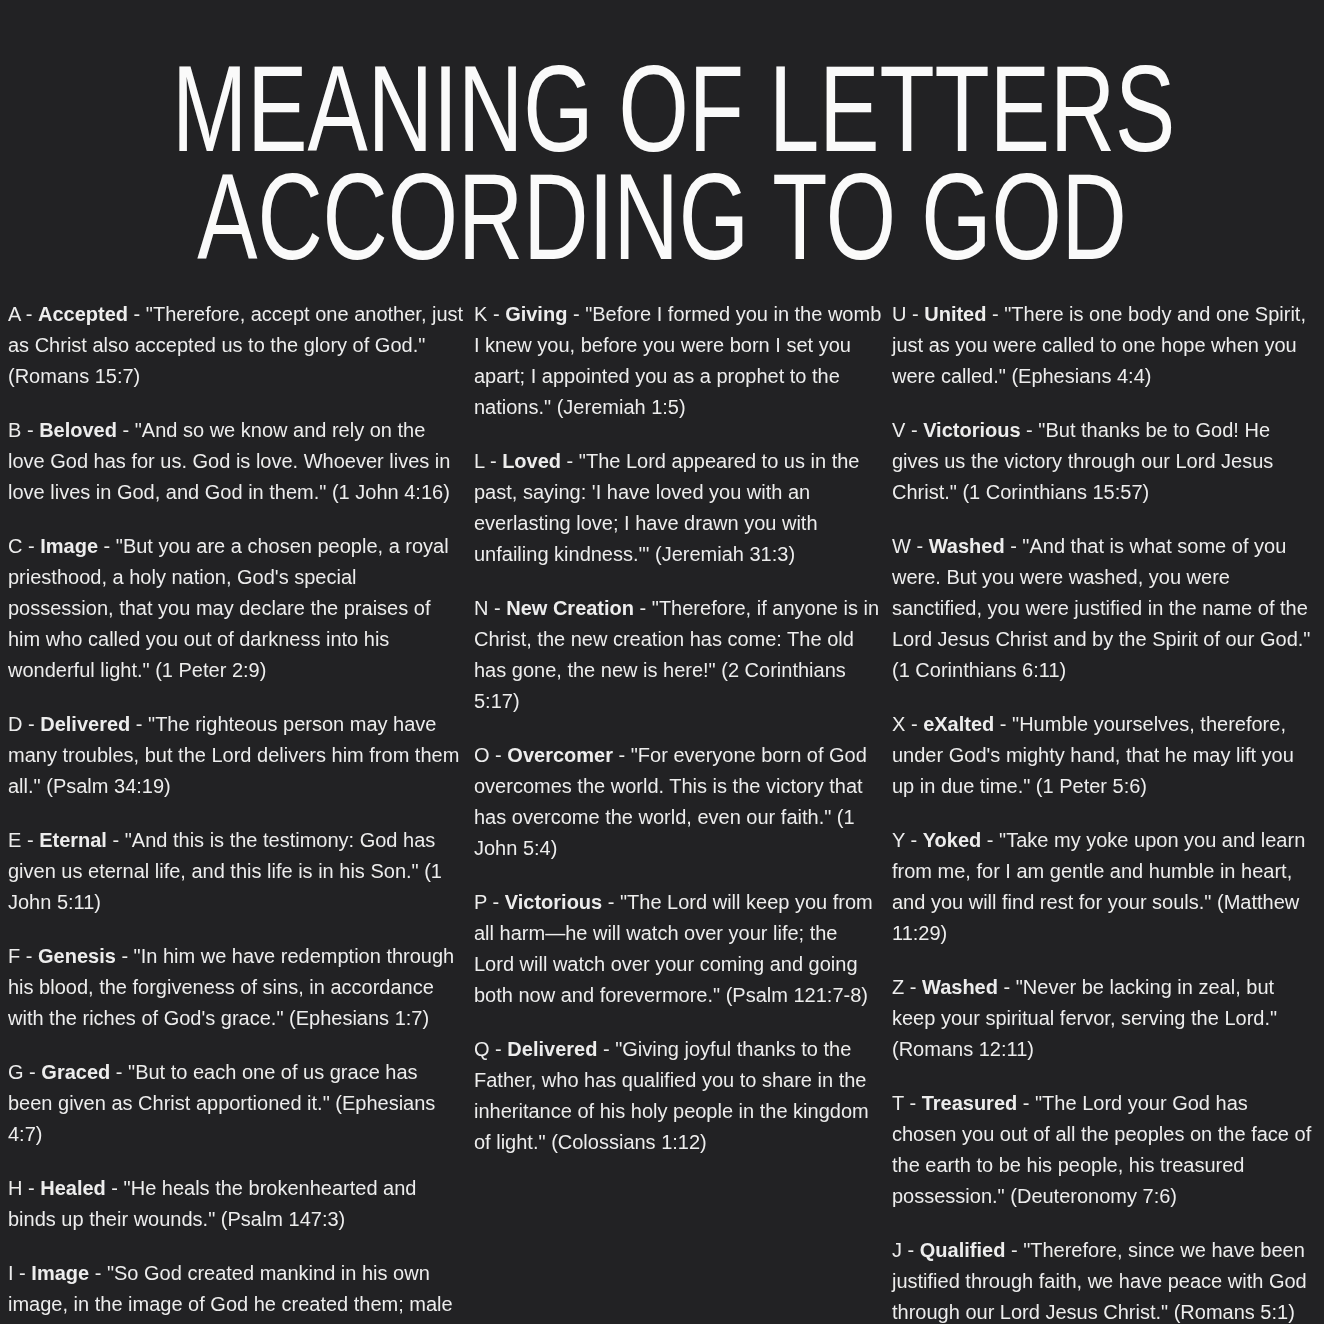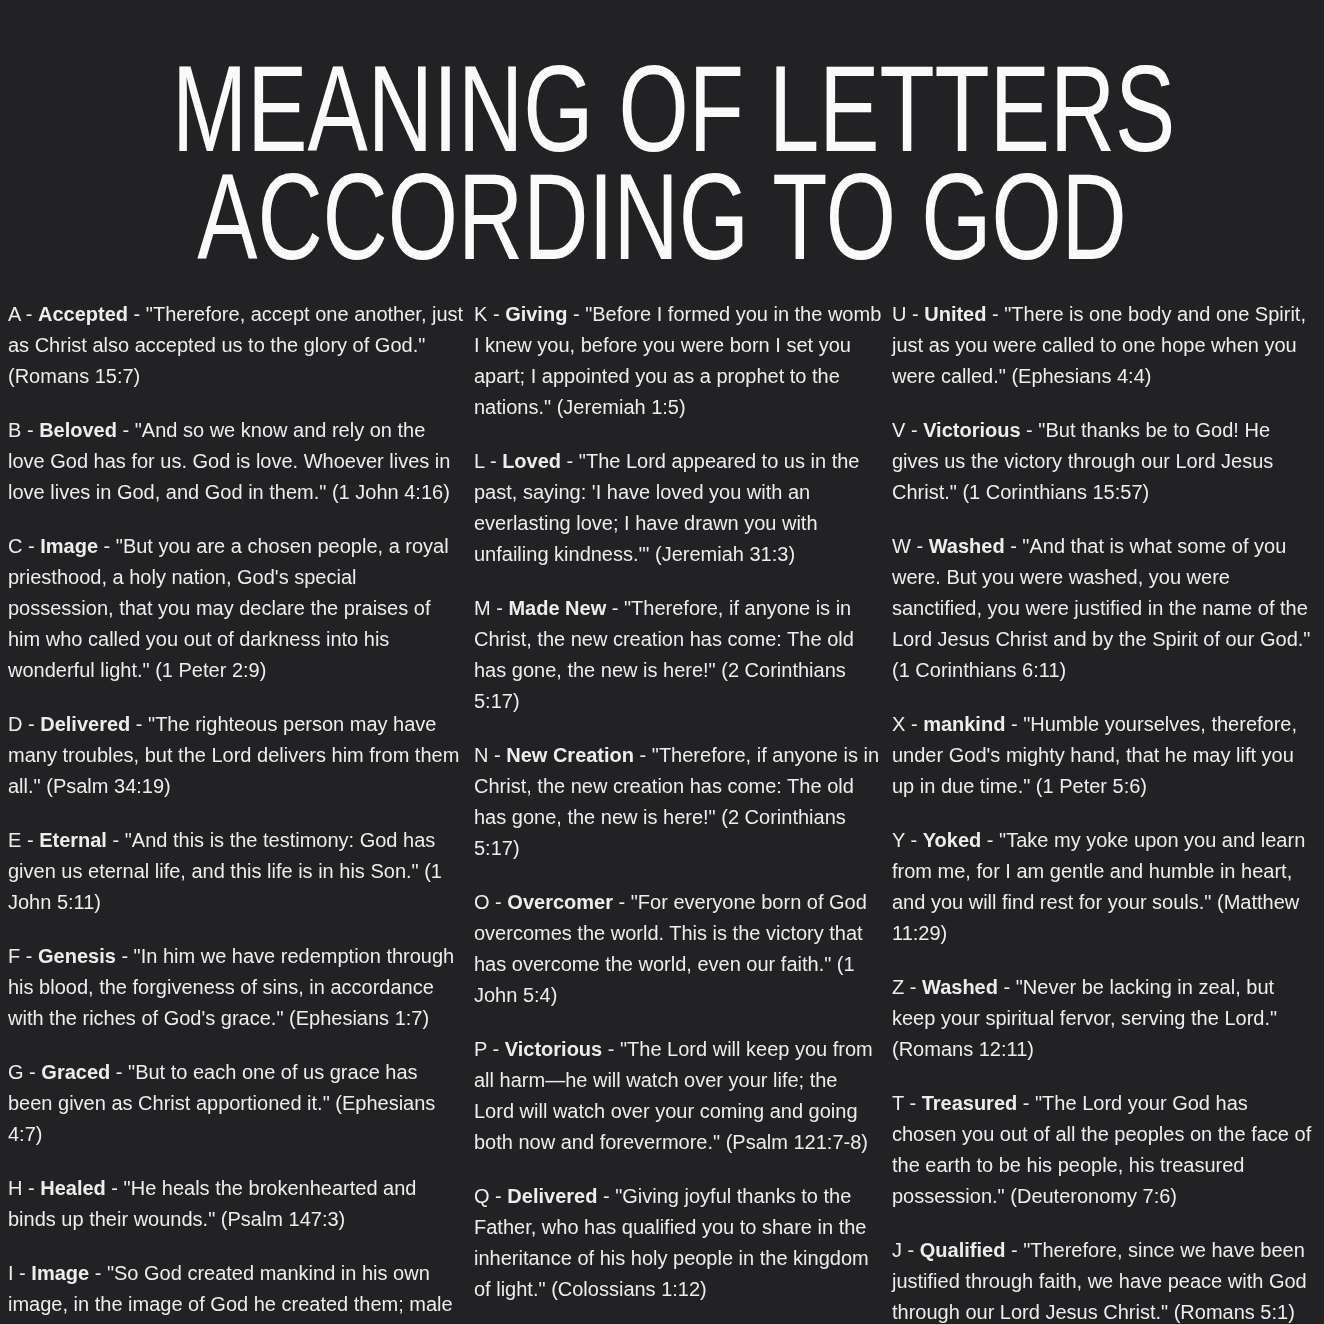--- a/index.html
+++ b/index.html
@@ -60,29 +60,28 @@
       <p class="entry"><span>D - </span><b>Delivered</b><span> - "The righteous person may have many troubles, but the Lord delivers him from them all." (Psalm 34:19)</span></p>
       <p class="entry"><span>E - </span><b>Eternal</b><span> - "And this is the testimony: God has given us eternal life, and this life is in his Son." (1 John 5:11)</span></p>
       <p class="entry"><span>F - </span><b>Genesis</b><span> - "In him we have redemption through his blood, the forgiveness of sins, in accordance with the riches of God's grace." (Ephesians 1:7)</span></p>
       <p class="entry"><span>G - </span><b>Graced</b><span> - "But to each one of us grace has been given as Christ apportioned it." (Ephesians 4:7)</span></p>
       <p class="entry"><span>H - </span><b>Healed</b><span> - "He heals the brokenhearted and binds up their wounds." (Psalm 147:3)</span></p>
       <p class="entry"><span>I - </span><b>Image</b><span> - "So God created mankind in his own image, in the image of God he created them; male and female he created them." (Genesis 1:27)</span></p>
     </div>
   <div class="col">
       <p class="entry"><span>K - </span><b>Giving</b><span> - "Before I formed you in the womb I knew you, before you were born I set you apart; I appointed you as a prophet to the nations." (Jeremiah 1:5)</span></p>
       <p class="entry"><span>L - </span><b>Loved</b><span> - "The Lord appeared to us in the past, saying: 'I have loved you with an everlasting love; I have drawn you with unfailing kindness.'" (Jeremiah 31:3)</span></p>
-      <p class="entry"><span>M - </span><b>Made New</b><span> - "Therefore, if anyone is in Christ, the new creation has come: The old has gone, the new is here!" (2 Corinthians 5:17)</span></p>
       <p class="entry"><span>N - </span><b>New Creation</b><span> - "Therefore, if anyone is in Christ, the new creation has come: The old has gone, the new is here!" (2 Corinthians 5:17)</span></p>
       <p class="entry"><span>O - </span><b>Overcomer</b><span> - "For everyone born of God overcomes the world. This is the victory that has overcome the world, even our faith." (1 John 5:4)</span></p>
       <p class="entry"><span>P - </span><b>Victorious</b><span> - "The Lord will keep you from all harm—he will watch over your life; the Lord will watch over your coming and going both now and forevermore." (Psalm 121:7-8)</span></p>
       <p class="entry"><span>Q - </span><b>Delivered</b><span> - "Giving joyful thanks to the Father, who has qualified you to share in the inheritance of his holy people in the kingdom of light." (Colossians 1:12)</span></p>
     </div>
   <div class="col">
       <p class="entry"><span>U - </span><b>United</b><span> - "There is one body and one Spirit, just as you were called to one hope when you were called." (Ephesians 4:4)</span></p>
       <p class="entry"><span>V - </span><b>Victorious</b><span> - "But thanks be to God! He gives us the victory through our Lord Jesus Christ." (1 Corinthians 15:57)</span></p>
       <p class="entry"><span>W - </span><b>Washed</b><span> - "And that is what some of you were. But you were washed, you were sanctified, you were justified in the name of the Lord Jesus Christ and by the Spirit of our God." (1 Corinthians 6:11)</span></p>
-      <p class="entry"><span>X - </span><b>mankind</b><span> - "Humble yourselves, therefore, under God's mighty hand, that he may lift you up in due time." (1 Peter 5:6)</span></p>
+      <p class="entry"><span>X - </span><b>eXalted</b><span> - "Humble yourselves, therefore, under God's mighty hand, that he may lift you up in due time." (1 Peter 5:6)</span></p>
       <p class="entry"><span>Y - </span><b>Yoked</b><span> - "Take my yoke upon you and learn from me, for I am gentle and humble in heart, and you will find rest for your souls." (Matthew 11:29)</span></p>
       <p class="entry"><span>Z - </span><b>Washed</b><span> - "Never be lacking in zeal, but keep your spiritual fervor, serving the Lord." (Romans 12:11)</span></p>
       <p class="entry"><span>T - </span><b>Treasured</b><span> - "The Lord your God has chosen you out of all the peoples on the face of the earth to be his people, his treasured possession." (Deuteronomy 7:6)</span></p>
       <p class="entry"><span>J - </span><b>Qualified</b><span> - "Therefore, since we have been justified through faith, we have peace with God through our Lord Jesus Christ." (Romans 5:1)</span></p>
     </div>
 </main>
 
 </body></html>

